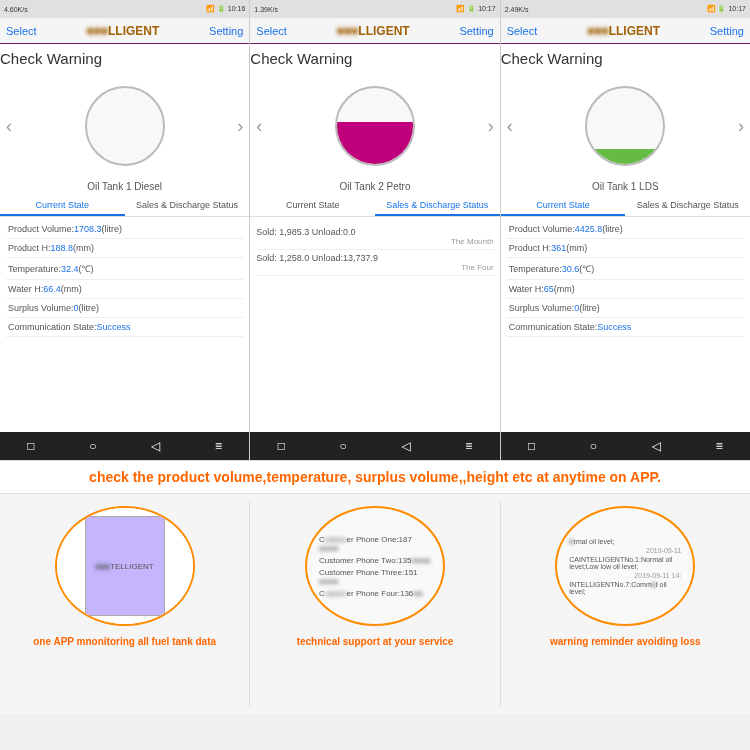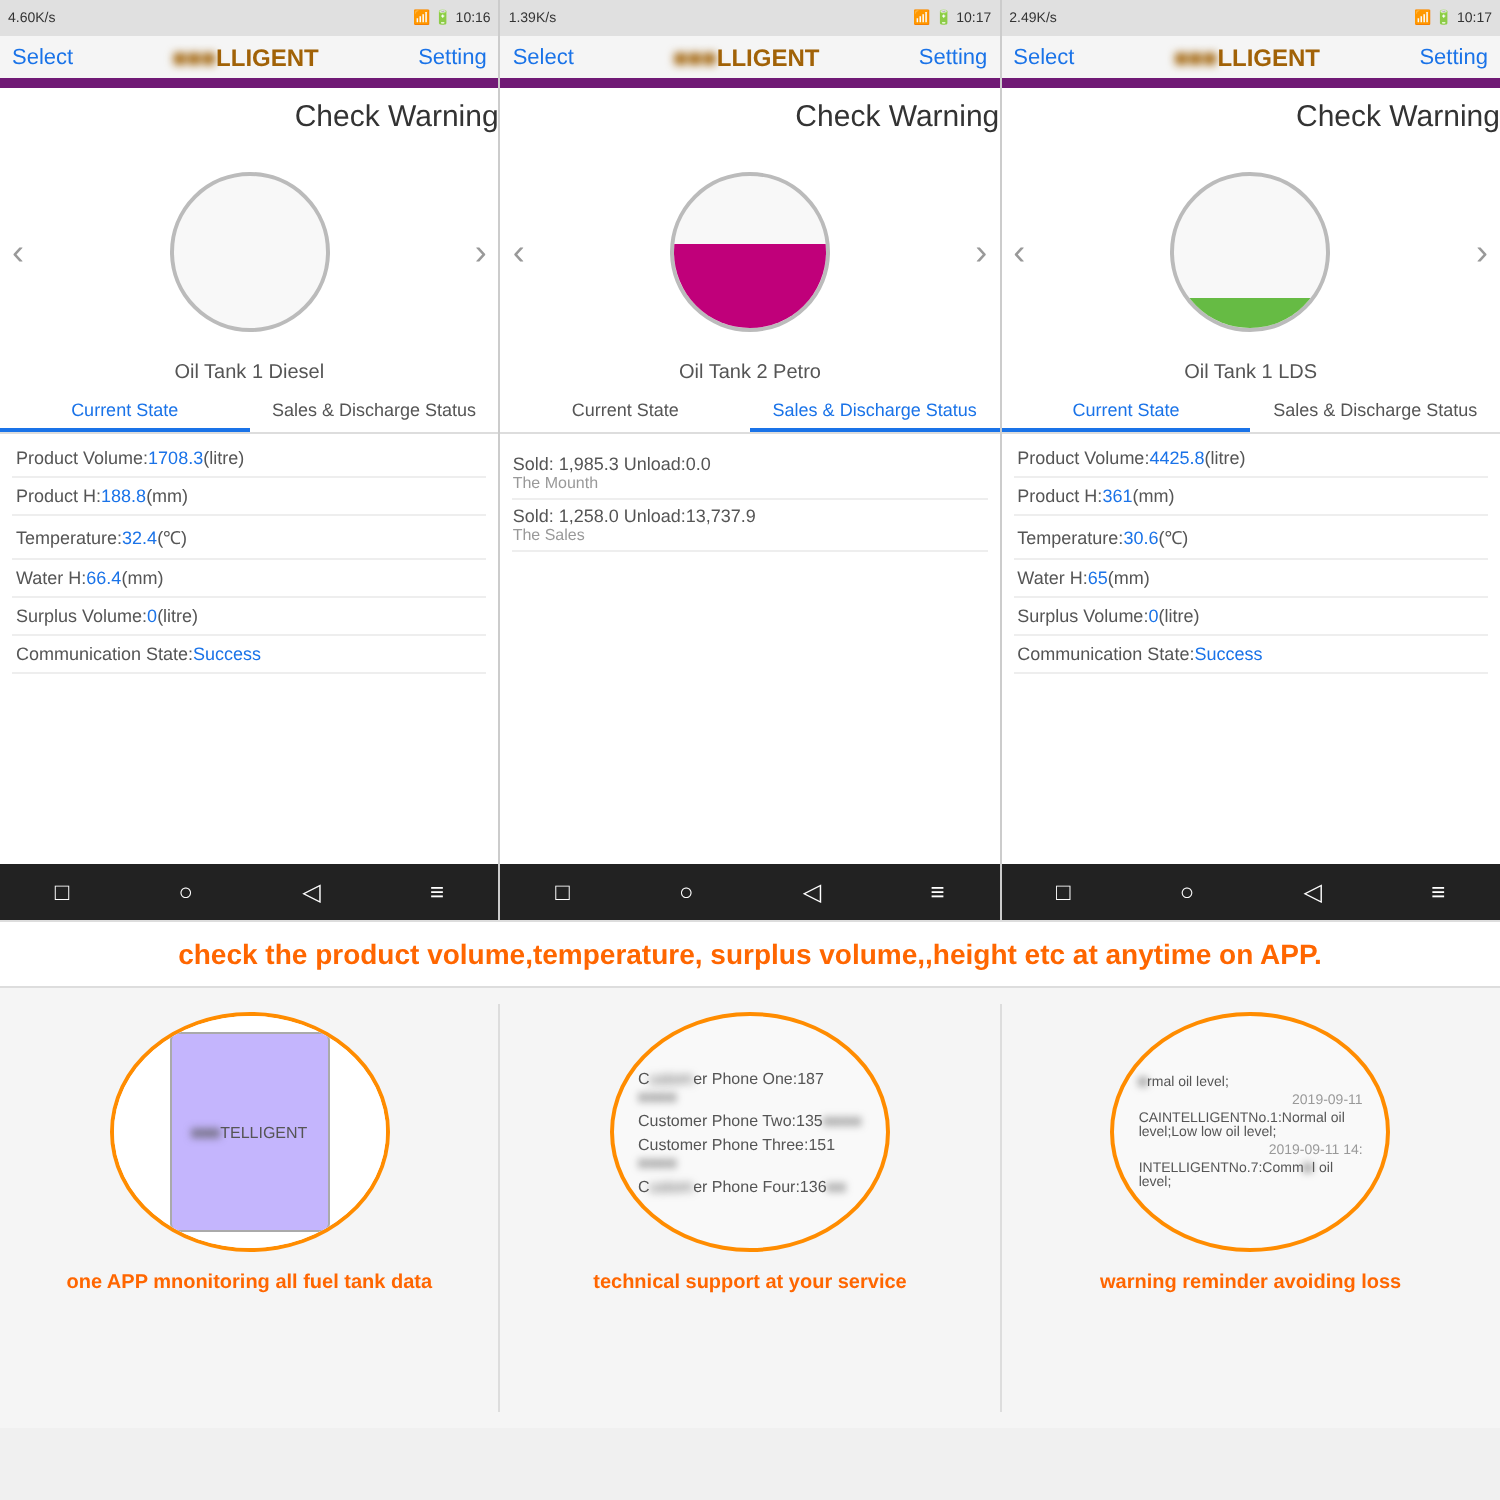--- a/index.html
+++ b/index.html
@@ -33,38 +33,38 @@
       color: #333;
     }
 
     .nav-bar {
       height: 26px;
       background: #f5f5f5;
       display: flex;
       align-items: center;
       justify-content: space-between;
       padding: 0 6px;
-      border-bottom: 5px solid #701a75;
+      border-bottom: 1px solid #701a75;
     }
     .nav-select {
       color: #1a73e8;
       font-size: 11px;
     }
     .nav-title {
       font-size: 12px;
       color: #a16207;
       font-weight: bold;
     }
     .nav-setting {
       color: #1a73e8;
       font-size: 11px;
     }
 
     .check-warning-title {
-      text-align: right;
+      text-align: left;
       font-size: 15px;
       color: #333;
       padding: 6px 0 4px;
       font-weight: 500;
     }
 
     .tank-visual {
       display: flex;
       align-items: center;
       justify-content: center;
@@ -137,21 +137,21 @@
       flex: 1;
       padding: 4px 6px;
     }
     .sales-row {
       font-size: 9px;
       color: #555;
       padding: 3px 0;
       border-bottom: 1px solid #eee;
     }
     .sales-period {
-      text-align: left;
+      text-align: right;
       color: #999;
       font-size: 8px;
     }
 
     .android-nav {
       height: 28px;
       background: #222;
       display: flex;
       align-items: center;
       justify-content: space-around;
@@ -322,21 +322,21 @@
       <div class="tab-item">Current State</div>
       <div class="tab-item active">Sales &amp; Discharge Status</div>
     </div>
     <div class="sales-list">
       <div class="sales-row">
         <span>Sold: 1,985.3 Unload:0.0</span>
         <div class="sales-period">The Mounth</div>
       </div>
       <div class="sales-row">
         <span>Sold: 1,258.0 Unload:13,737.9</span>
-        <div class="sales-period">The Sales</div>
+        <div class="sales-period">The Four</div>
       </div>
     </div>
     <div class="android-nav">
       <span class="android-btn">□</span>
       <span class="android-btn">○</span>
       <span class="android-btn">◁</span>
       <span class="android-btn">≡</span>
     </div>
   </div>
 

